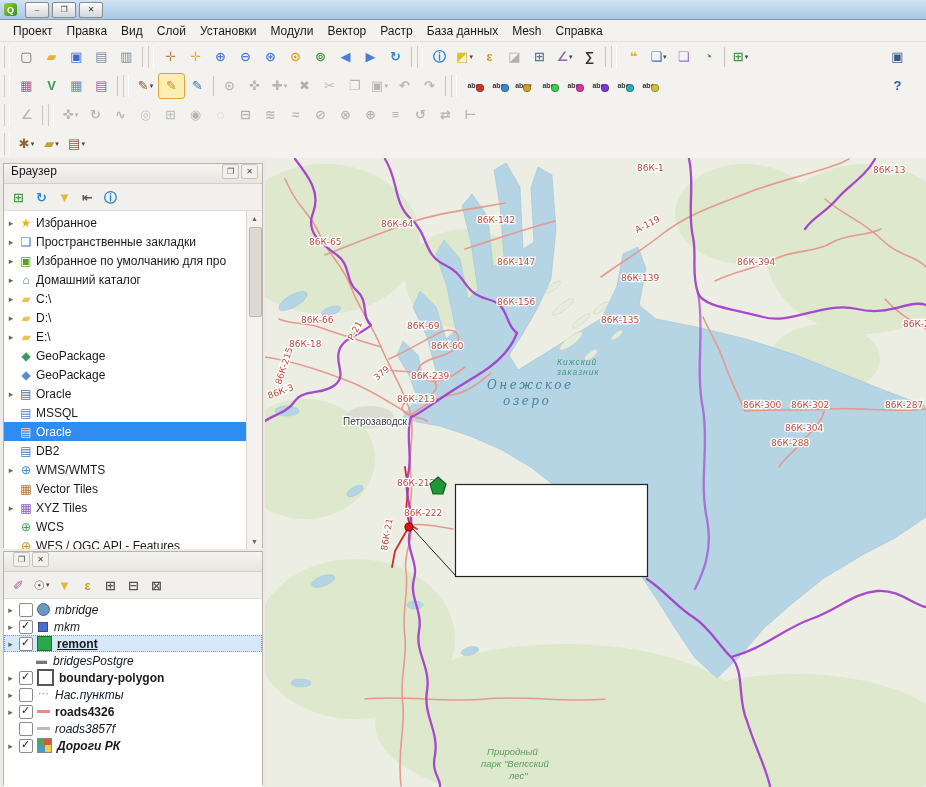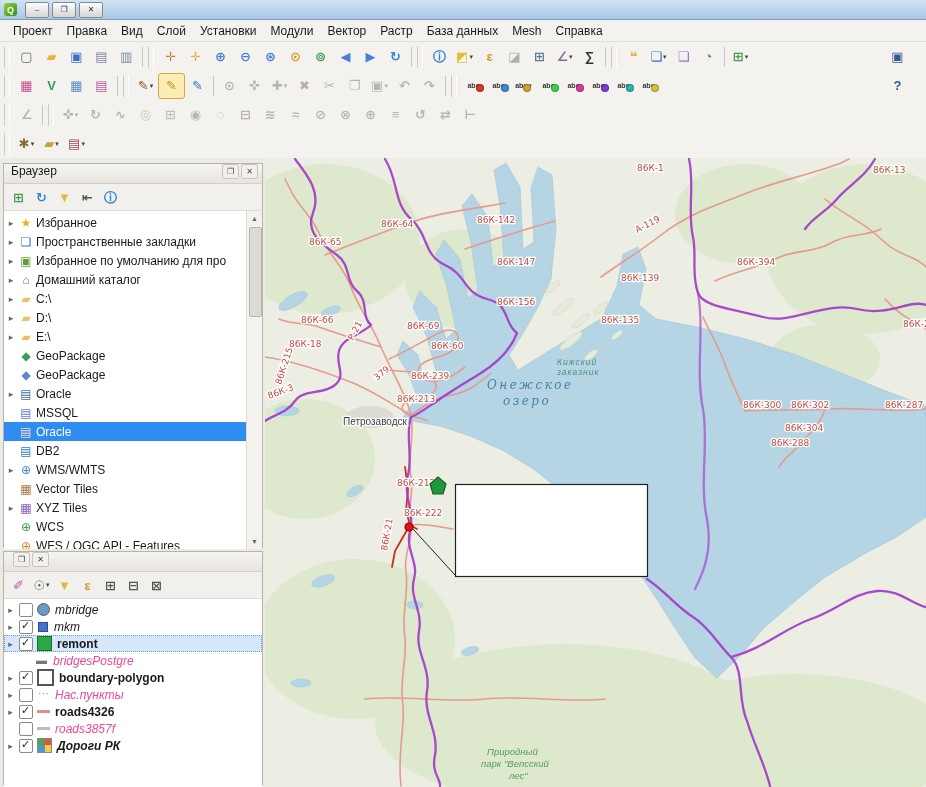--- a/index.html
+++ b/index.html
@@ -86,22 +86,22 @@
   .lyr-ico.poly{border:1px solid #1c6e32;}
   .lyr-ico.poly-outline{background:#fdfdfd;border:2px solid #555;}
   .lyr-ico.bridge{background:none;border:none;color:#777;font-size:11px;line-height:13px;text-align:center;}
   .lyr-ico.dots{background:none;border:none;color:#999;font-size:11px;line-height:10px;text-align:center;}
   .lyr-ico.line{height:3px;margin-top:0;border:none;align-self:center;}
   .lyr-ico.checker{background:conic-gradient(#d85a3a 25%,#f0d04a 0 50%,#4a9ad0 0 75%,#4aa85a 0);
     border:1px solid #888;}
   .lr-label{font-size:12px;padding-left:1px;}
   .lr-label.italic{font-style:italic;}
   .lr-label.bold{font-weight:bold;}
-  .lr-label.underline{}
-  .lr-label.gray{color:#ec4899;}
+  .lr-label.underline{text-decoration:underline;}
+  .lr-label.gray{color:#0f172a;}
   
   .map{position:absolute;top:158px;left:265px;width:661px;height:629px;background:#eceee4;}
   .map svg{display:block;}
   text.road{font-size:9px;fill:#bf4a3c;stroke:#ffffff;stroke-width:2.6px;paint-order:stroke;
     font-family:"DejaVu Sans",sans-serif;}
   text.water{font-size:12px;fill:#4683a4;font-style:italic;letter-spacing:2.5px;
     font-family:"DejaVu Serif","DejaVu Sans",serif;}
   text.park-sm{font-size:8.5px;fill:#46937b;font-style:italic;letter-spacing:1px;}
   text.city{font-size:10px;fill:#3c3c3c;stroke:#fff;stroke-width:2.4px;paint-order:stroke;}
   text.park{font-size:9.5px;fill:#55a055;font-style:italic;}

